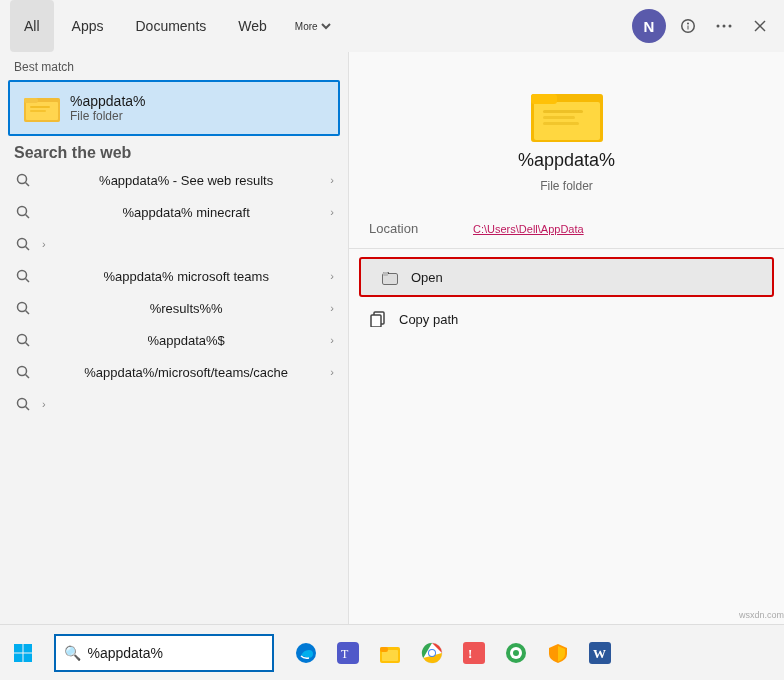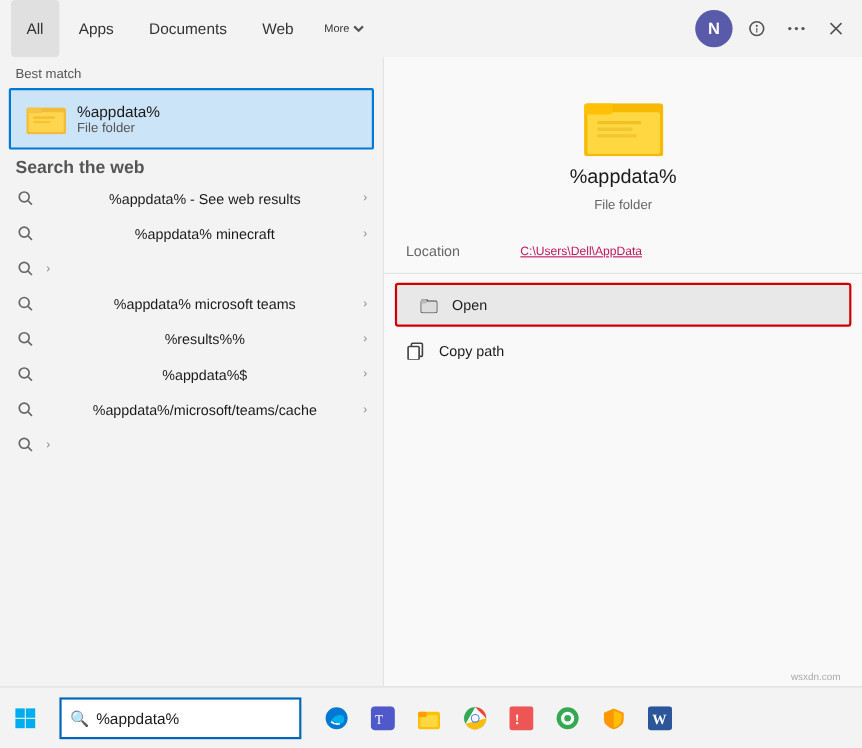--- a/index.html
+++ b/index.html
@@ -305,21 +305,21 @@
       justify-content: center;
       border-radius: 4px;
       cursor: pointer;
       font-size: 20px;
     }
 
     
     .watermark {
       position: absolute;
       bottom: 60px;
-      right: 20px;
+      right: 0;
       font-size: 9px;
       color: #aaa;
       pointer-events: none;
     }
   </style>
 </head>
 <body>
 
 <div class="top-nav">
   <div class="nav-tab active">All</div>

